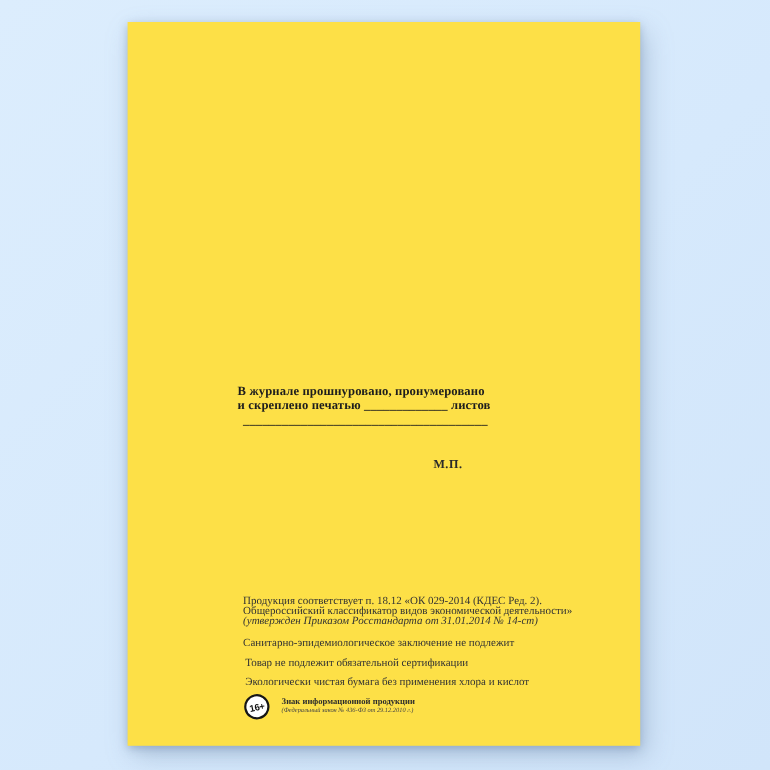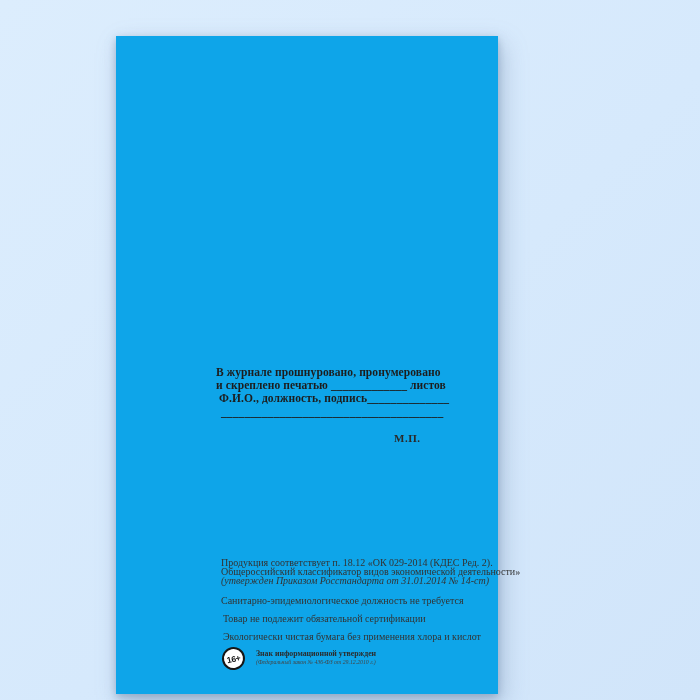--- a/index.html
+++ b/index.html
@@ -6,24 +6,23 @@
   html, body { width: 700px; height: 700px; }
   body {
     position: relative;
     background: linear-gradient(135deg, #dcedfd 0%, #d6e9fc 55%, #d1e5fa 100%);
     font-family: "Liberation Serif", serif;
     overflow: hidden;
   }
   .sheet {
     position: absolute;
     left: 116px; top: 20px;
-    width: 382px; height: 658px;
-    background: #0ea5e9;
+    width: 466px; height: 658px;
+    background: #fde047;
     box-shadow: 0 3px 8px rgba(115,138,170,0.55), 5px 9px 22px rgba(115,140,175,0.40);
-    margin-top: 16px;
   }
   .abs { position: absolute; }
 
   .stitch-block {
     left: 100px; top: 330px; width: 240px;
     font-size: 11.5px; line-height: 13.2px;
     font-weight: 600; color: #1d1d1d; letter-spacing: 0.1px;
     white-space: nowrap;
   }
   .stitch-line-4 { padding-left: 3px; }
@@ -70,35 +69,34 @@
   }
 </style>
 </head>
 <body>
 
 <div class="sheet">
 
   <div class="abs stitch-block">
     <div>В журнале прошнуровано, пронумеровано</div>
     <div>и скреплено печатью _____________ листов</div>
-    <div class="stitch-line-4">Ф.И.О., должность, подпись______________</div>
     <div class="stitch-line-5">______________________________________</div>
   </div>
 
   <div class="abs mp">М.П.</div>
 
   <div class="abs smallprint compliance">
     <div>Продукция соответствует п. 18.12 «ОК 029-2014 (КДЕС Ред. 2).</div>
     <div>Общероссийский классификатор видов экономической деятельности»</div>
     <div class="law-ref">(утвержден Приказом Росстандарта от 31.01.2014 № 14-ст)</div>
   </div>
 
-  <div class="abs smallprint sanitary-note">Санитарно-эпидемиологическое должность не требуется</div>
+  <div class="abs smallprint sanitary-note">Санитарно-эпидемиологическое заключение не подлежит</div>
 
   <div class="abs smallprint certification-note">Товар не подлежит обязательной сертификации</div>
 
   <div class="abs smallprint eco-note">Экологически чистая бумага без применения хлора и кислот</div>
 
   <div class="abs age-badge">16+</div>
-  <div class="abs age-title">Знак информационной утвержден</div>
+  <div class="abs age-title">Знак информационной продукции</div>
   <div class="abs age-law">(Федеральный закон № 436-ФЗ от 29.12.2010 г.)</div>
 
 </div>
 
 </body></html>

